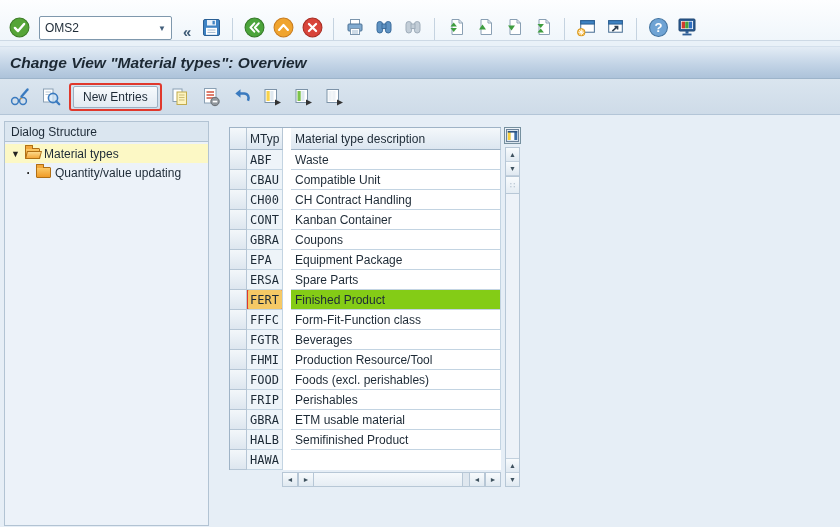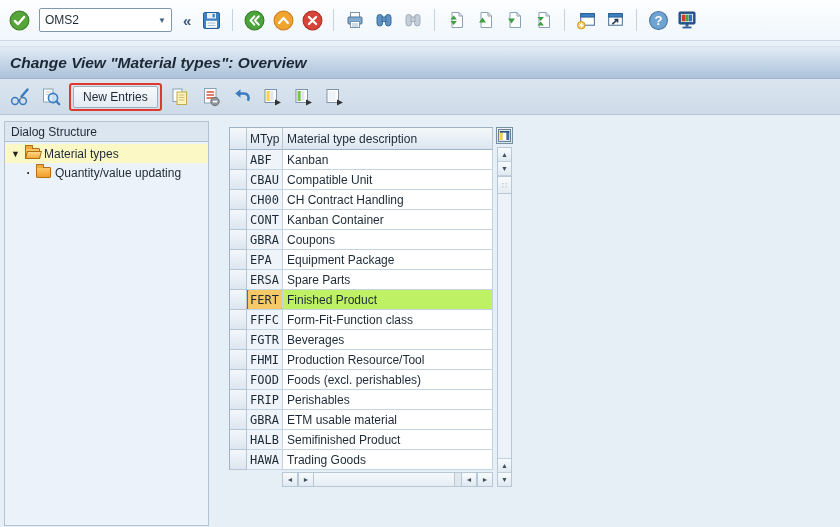--- a/index.html
+++ b/index.html
@@ -7,21 +7,21 @@
   body {
     font-family:"Liberation Sans", sans-serif;
     font-size:12px; color:#1d2a36;
     background:#e6eef6;
   }
 
   
   .top-toolbar{
     height:41px; background:linear-gradient(#fdfeff,#f0f6fb);
     border-bottom:1px solid #cdd9e5;
-    display:flex; align-items:center; padding:0 6px; gap:3px;
+    display:flex; align-items:flex-end; padding:0 6px; gap:3px;
   }
   .tb-sep{ width:1px; height:22px; background:#c5d3e0; margin:0 5px; }
   .icon-btn{ width:26px;height:26px; display:flex; align-items:center; justify-content:center; background:transparent; border:none; cursor:pointer; }
   .cmd-field{
     width:133px; height:24px; border:1px solid #7f98ad; background:#fff;
     display:flex; align-items:center; padding:0 5px; margin:0 4px; border-radius:2px;
   }
   .cmd-field input{ flex:1; border:none; outline:none; font:12px "Liberation Sans",sans-serif; color:#1d2a36; min-width:0; background:transparent;}
   .dd-arrow{ font-size:8px; color:#44607c; padding-left:4px; cursor:pointer; }
   .collapse-btn{ font-size:15px; font-weight:bold; color:#3d5a76; background:none; border:none; padding:0 4px; cursor:pointer;}
@@ -76,25 +76,25 @@
   
   .table-area{ display:flex; gap:3px; margin-top:6px; }
   .grid{ border-top:1px solid #9fb3c6; border-left:1px solid #9fb3c6; background:#fff; }
   .trow{ display:flex; height:20px;text-align:right; }
   .trow.header{ height:22px; }
   .tcell{ border-right:1px solid #c3d4e2; border-bottom:1px solid #c3d4e2;
     display:flex; align-items:center; overflow:hidden; white-space:nowrap; cursor:default; }
   .sel-cell{ width:17px; background:linear-gradient(#f3f7fa,#dde6ef); border-right:1px solid #b6c6d5; border-bottom:1px solid #b6c6d5; cursor:pointer; }
   .mtyp-cell{ width:36px; padding:0 3px; background:#eef4f9;
     font-family:"DejaVu Sans Mono", monospace; font-size:12px; position:relative; }
-  .desc-cell{ width:210px; padding:0 4px; background:#fff; }
+  .desc-cell{ width:210px; padding:0 4px; background:#fff;margin-left:8px; }
   .header .tcell{ background:linear-gradient(#f4f8fb,#dce6f0); border-right:1px solid #b6c6d5; border-bottom:1px solid #9fb3c6; color:#1d2a36; }
   .header .mtyp-cell{ font-family:"Liberation Sans",sans-serif; font-size:12px; }
   .trow.selected .mtyp-cell{ background:#f5c965; }
-  .trow.selected .desc-cell{ background:#bef264; }
+  .trow.selected .desc-cell{ background:#84cc16; }
   .cell-annotation{ position:absolute; left:-1px; top:-2px; right:-2px; bottom:-2px;
     border:2px solid #e0382c; border-radius:3px; pointer-events:none; }
 
   
   .right-col{ width:17px; display:flex; flex-direction:column; }
   .config-btn{ width:17px; height:17px; border:1px solid #76909f; background:linear-gradient(#eef4f9,#d8e3ec);
     padding:0; display:flex; align-items:center; justify-content:center; margin-bottom:3px; cursor:pointer; }
   .vscroll{ width:15px; margin-left:1px; flex:1; border:1px solid #b7c7d6; background:#edf2f8;
     display:flex; flex-direction:column; }
   .sb-btn{ width:13px; height:14px; border:none; border-bottom:1px solid #c2d0dd; background:linear-gradient(#f8fbfd,#e0e9f1);
@@ -400,21 +400,21 @@
         <div class="grid">
           <div class="trow header">
             <div class="tcell sel-cell"></div>
             <div class="tcell mtyp-cell">MTyp</div>
             <div class="tcell desc-cell">Material type description</div>
           </div>
           <div>
               <div class="trow">
                 <div class="tcell sel-cell"></div>
                 <div class="tcell mtyp-cell">ABF</div>
-                <div class="tcell desc-cell">Kanban</div>
+                <div class="tcell desc-cell">Waste</div>
               </div>
               <div class="trow">
                 <div class="tcell sel-cell"></div>
                 <div class="tcell mtyp-cell">CBAU</div>
                 <div class="tcell desc-cell">Compatible Unit</div>
               </div>
               <div class="trow">
                 <div class="tcell sel-cell"></div>
                 <div class="tcell mtyp-cell">CH00</div>
                 <div class="tcell desc-cell">CH Contract Handling</div>
@@ -475,21 +475,20 @@
                 <div class="tcell desc-cell">ETM usable material</div>
               </div>
               <div class="trow">
                 <div class="tcell sel-cell"></div>
                 <div class="tcell mtyp-cell">HALB</div>
                 <div class="tcell desc-cell">Semifinished Product</div>
               </div>
               <div class="trow">
                 <div class="tcell sel-cell"></div>
                 <div class="tcell mtyp-cell">HAWA</div>
-                <div class="tcell desc-cell">Trading Goods</div>
               </div>
             </div>
         </div>
         <div class="hscroll-row">
           <div class="hs-indent"></div>
           <button class="hs-btn">◄</button>
           <button class="hs-btn">►</button>
           <div class="hs-track">
               <div class="hs-thumb"></div>
             </div>

